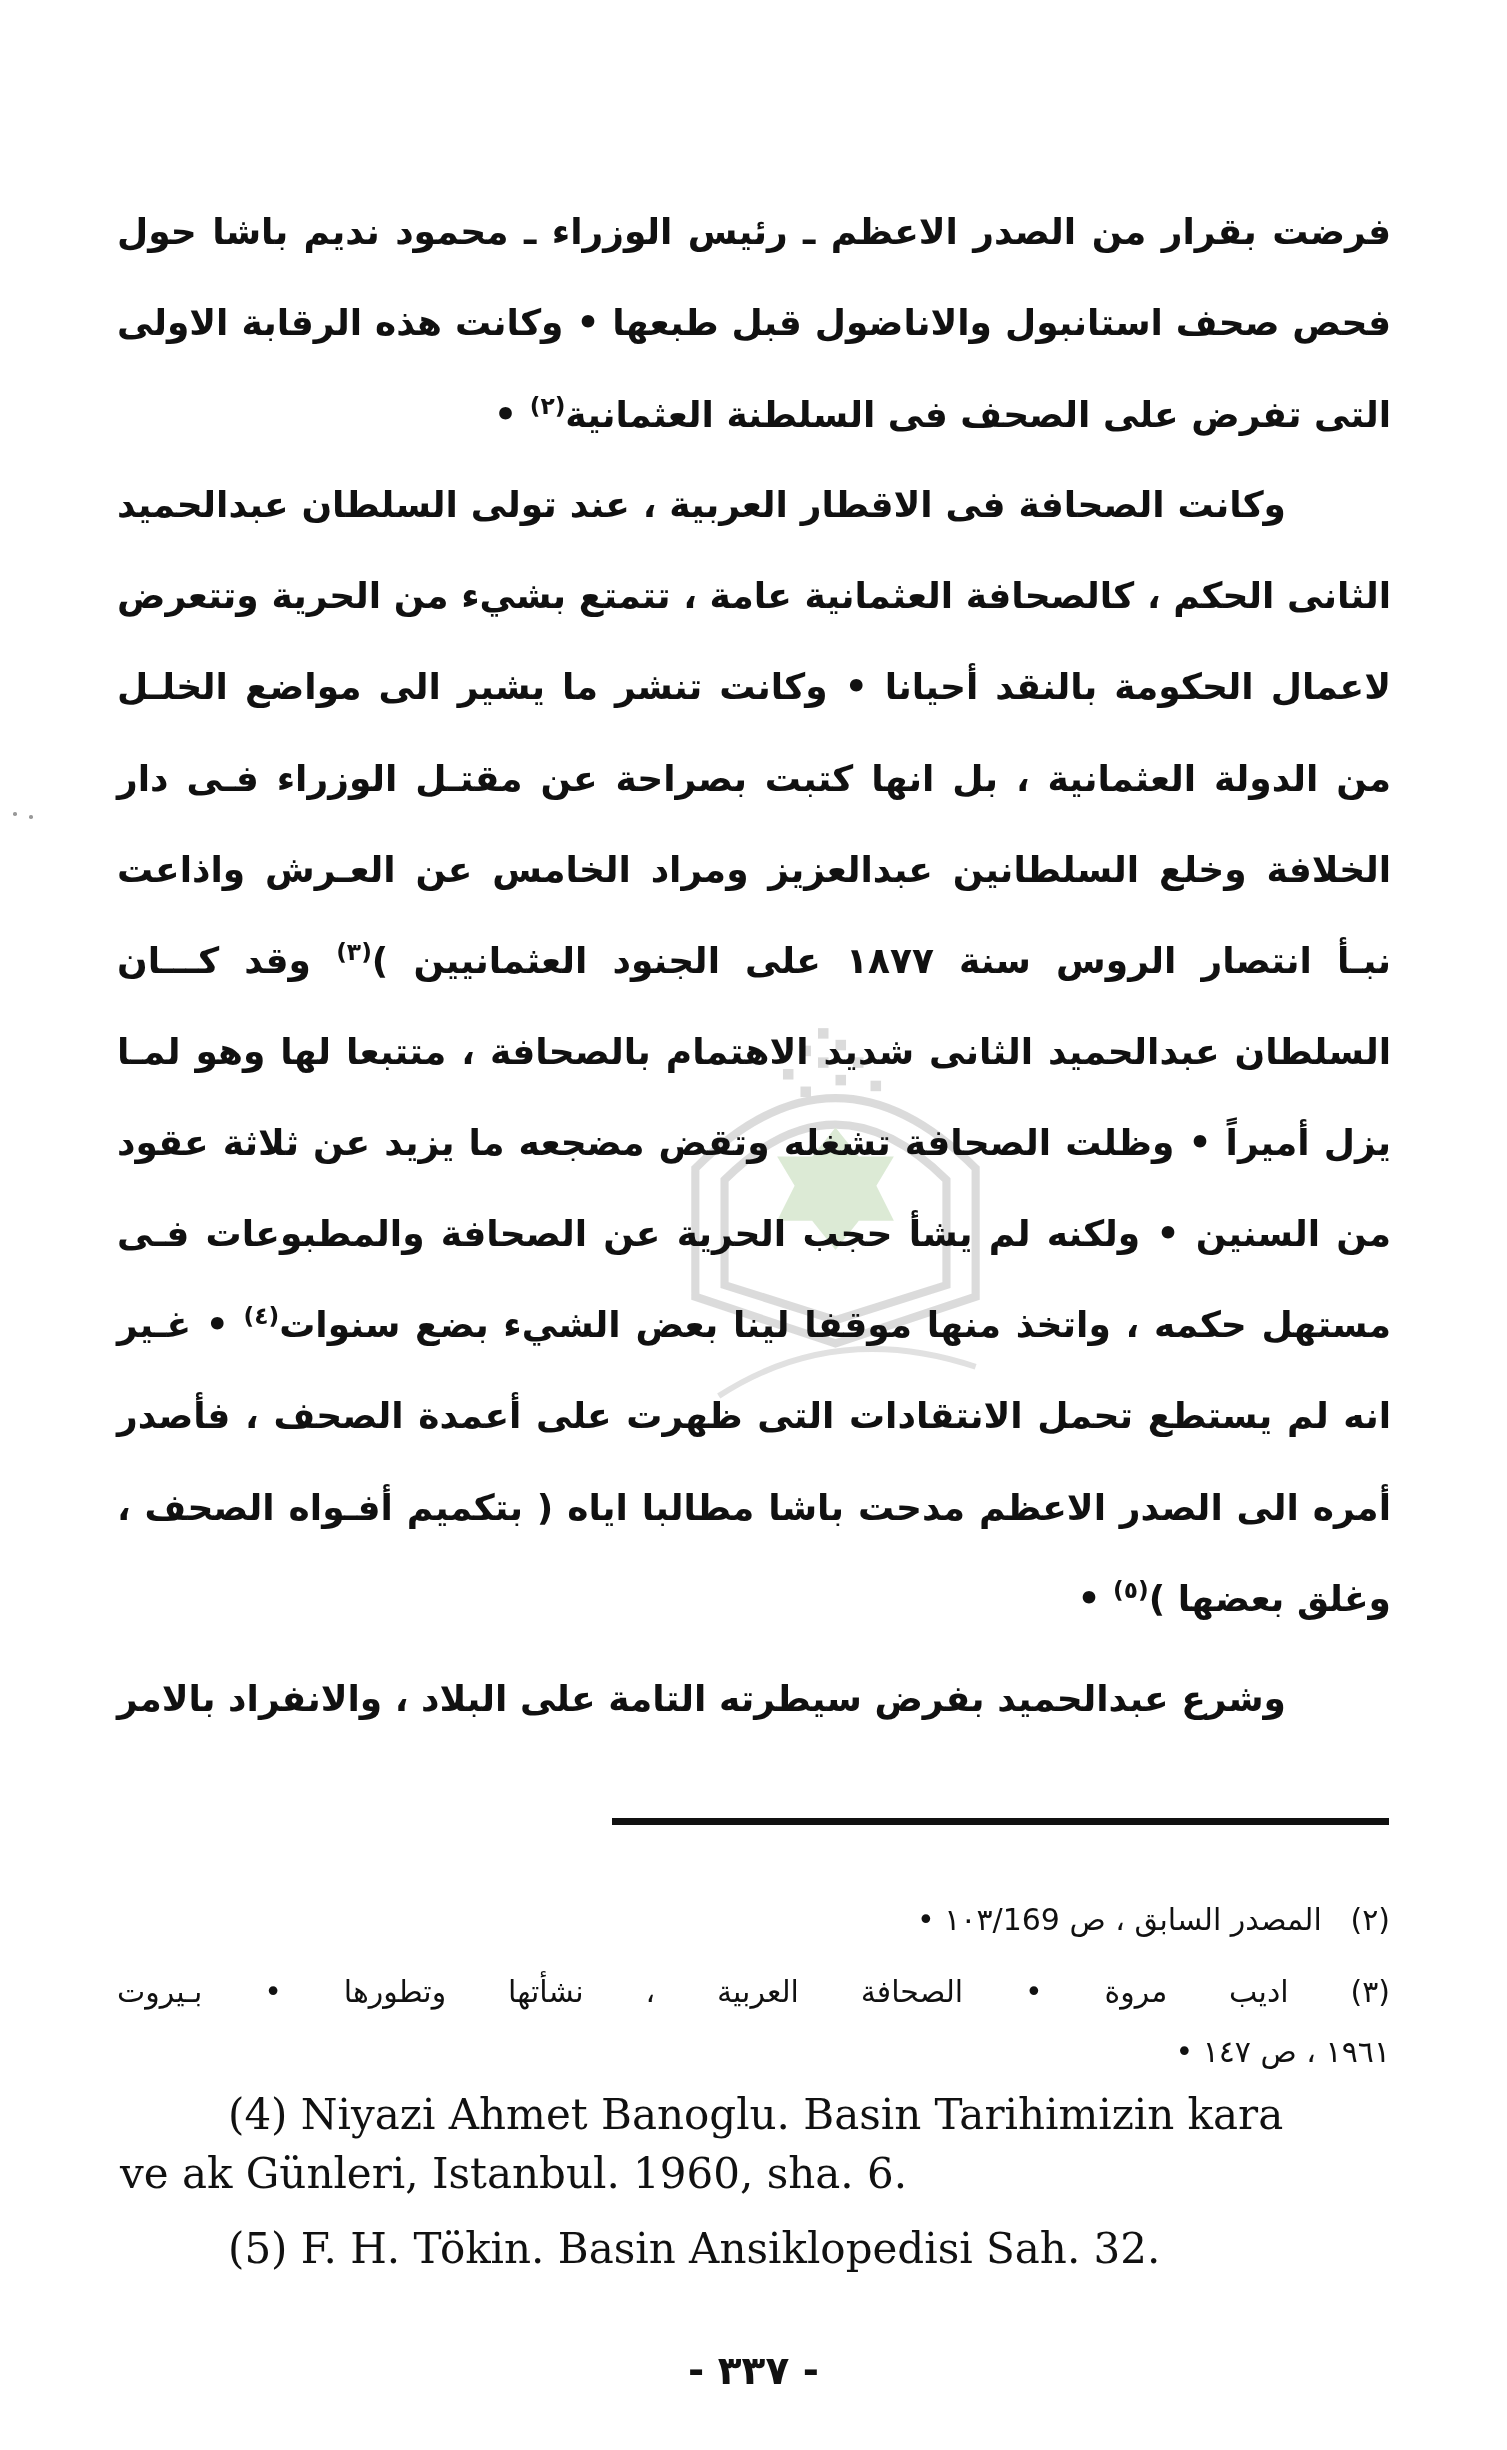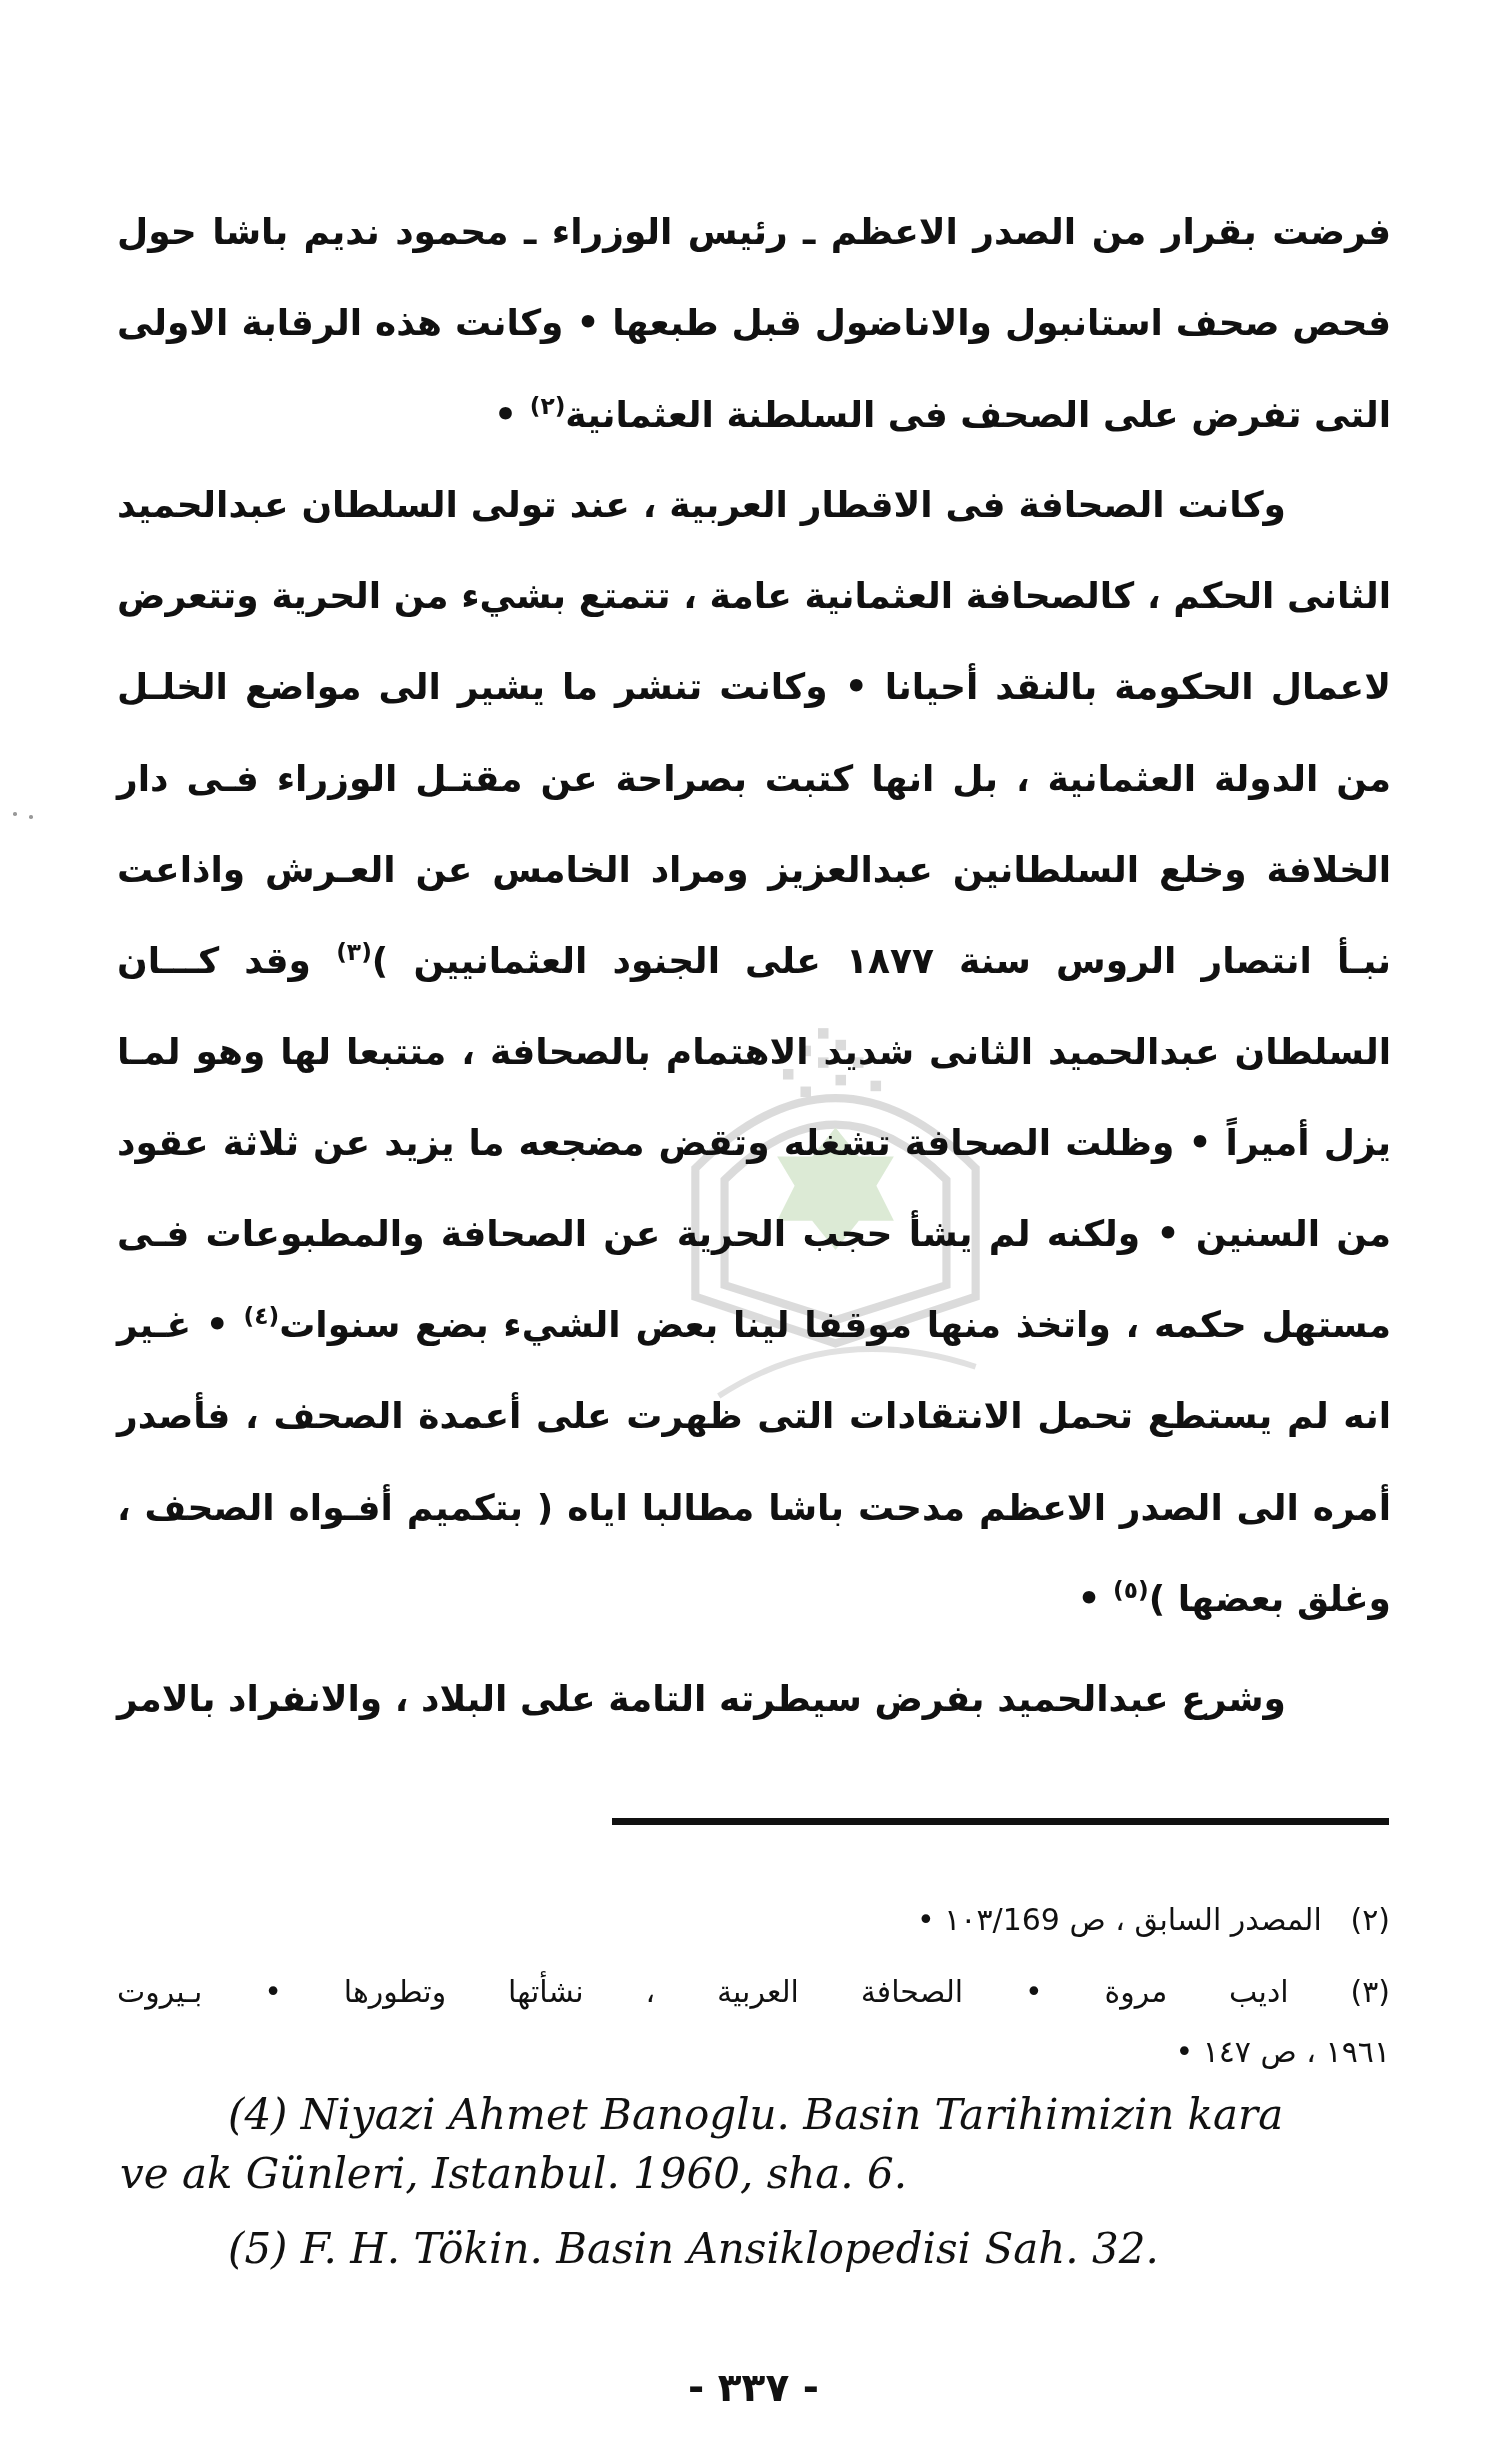--- a/index.html
+++ b/index.html
@@ -9,23 +9,23 @@
   .ar-line { position:absolute; left:117px; width:1274px; direction:rtl;
              font-family:"DejaVu Sans", sans-serif; font-size:36px; line-height:58px;
              white-space:nowrap; text-align:justify; text-align-last:justify; font-weight:bold; }
   .ar-line.last { text-align-last:right; }
   .ar-line.indent { padding-right:105px; box-sizing:border-box; }
   sup { font-size:23.4px; vertical-align:super; line-height:0; }
   .rule { position:absolute; left:612px; top:1818px; width:777px; height:7px; background:#111; }
   .fn-ar { position:absolute; direction:rtl; font-family:"DejaVu Sans", sans-serif;
            font-size:30px; line-height:53px; white-space:nowrap; right:117px; }
   .fn-en { position:absolute; font-family:"DejaVu Serif", serif; font-size:42px;
-           line-height:58px; white-space:nowrap; color:#111;font-style:italic; }
+           line-height:58px; white-space:nowrap; color:#111; }
   .page-num { position:absolute; top:2348px; left:0; width:1507px; text-align:center;
-              font-family:"DejaVu Sans", sans-serif; font-size:39px; font-weight:bold; direction:rtl;margin-top:17px; }
+              font-family:"DejaVu Sans", sans-serif; font-size:39px; font-weight:bold; direction:rtl; }
   .watermark { position:absolute; left:672px; top:993px; width:327px; height:444px; pointer-events:none; opacity:0.35; }
   .speck { position:absolute; width:3.5px; height:3.5px; background:#999; border-radius:50%; }
 </style>
 </head>
 <body>
 
 <div class="page">
 
   <svg class="watermark" viewBox="0 0 560 760">
     <g fill="none" stroke="#9a9a9a" stroke-width="14">

